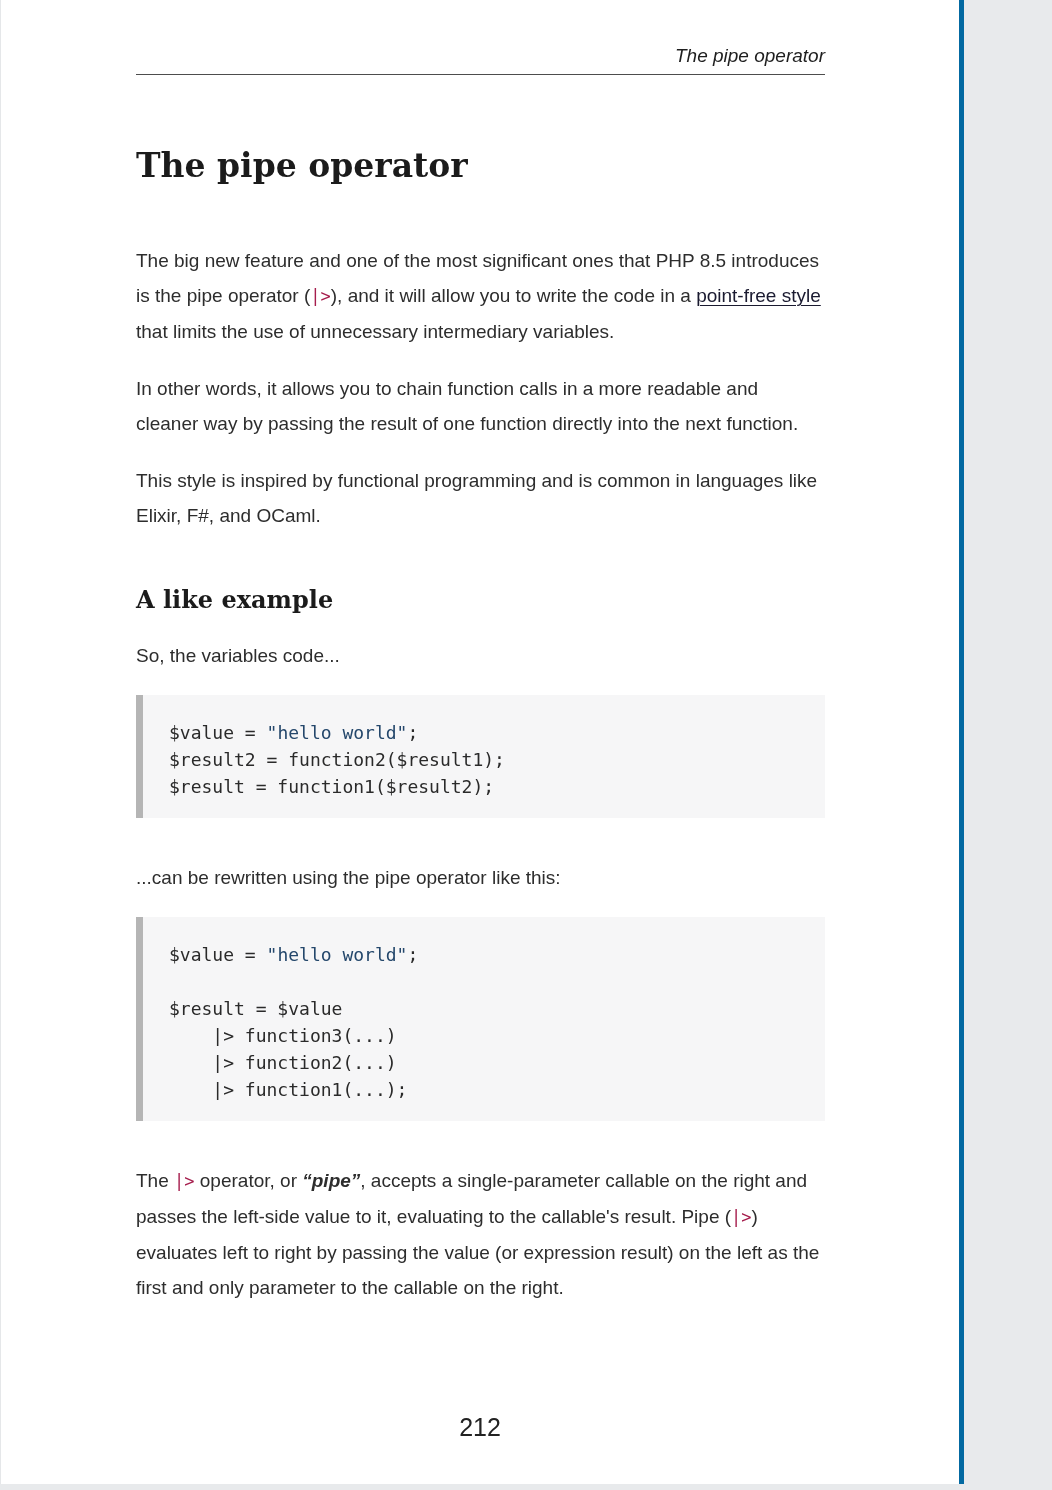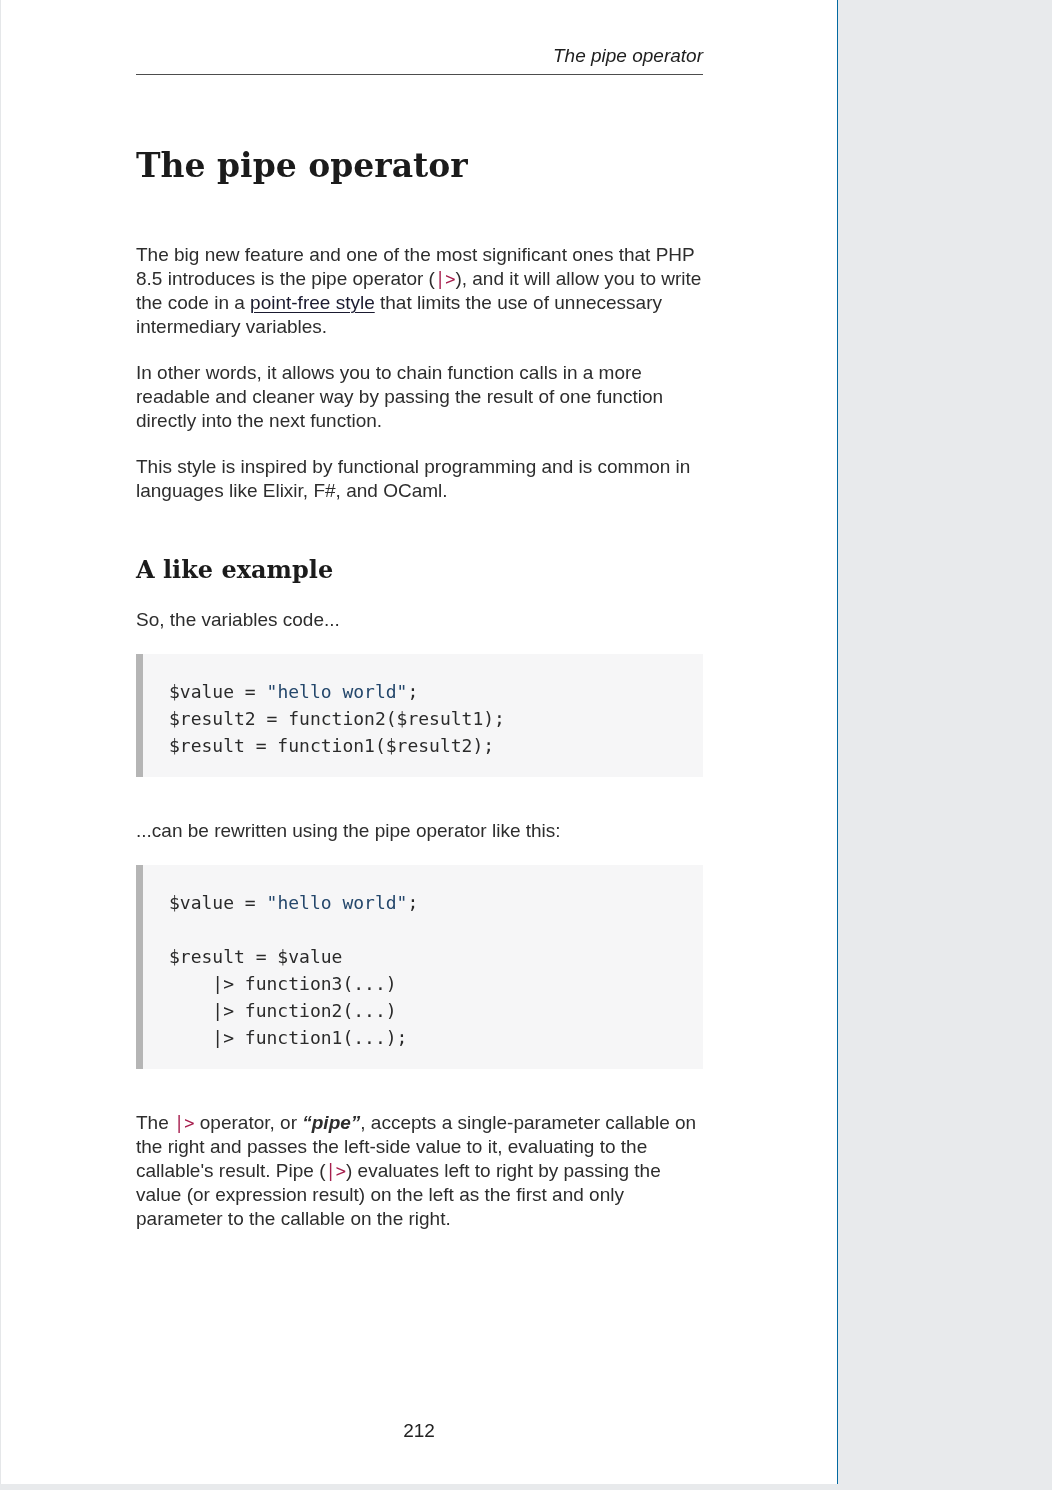--- a/index.html
+++ b/index.html
@@ -5,25 +5,25 @@
   html, body { margin: 0; padding: 0; }
   body {
     width: 1052px;
     height: 1490px;
     background: #e8eaec;
     font-family: "Liberation Sans", "DejaVu Sans", sans-serif;
     -webkit-font-smoothing: antialiased;
   }
   .page {
     box-sizing: border-box;
-    width: 838px;
+    width: 964px;
     height: 1484px;
     background: #ffffff;
     border-left: 1px solid #e5e7e9;
-    border-right: 1px solid #0369a1;
+    border-right: 5px solid #0369a1;
     position: relative;
     overflow: hidden;
   }
   .content {
     margin: 0 134px 0 135px; 
     color: var(--body-text, #2d2d2d);
   }
   
   .running-header {
     padding-top: 45px;
@@ -50,21 +50,21 @@
   h2.section-heading {
     font-family: "DejaVu Serif", "Liberation Serif", serif;
     font-weight: bold;
     font-size: 24px;
     color: #1b1b1b;
     margin: 52px 0 24px 0;
   }
   
   p.body-text {
     font-size: 19px;
-    line-height: 24px;
+    line-height: 35px;
     margin: 16px 0 22px 0;
     color: var(--body-text, #2d2d2d);
   }
   .seg-plain { }
   .seg-bold { font-weight: bold; font-style: italic; }
   .seg-code {
     font-family: "DejaVu Sans Mono", "Liberation Mono", monospace;
     font-size: 17px;
     color: var(--accent-inline-code, #a61e4d);
   }
@@ -92,21 +92,21 @@
   }
   .seg-c { }
   .seg-str { color: var(--code-string, #24476b); }
   
   .page-footer {
     position: absolute;
     bottom: 42px;
     left: 0;
     width: 100%;
     text-align: center;
-    font-size: 19px;
+    font-size: 25px;
     color: #222222;
   }
 </style>
 </head>
 <body>
 
 <div class="page">
   <div class="content">
 
     <div class="running-header">

